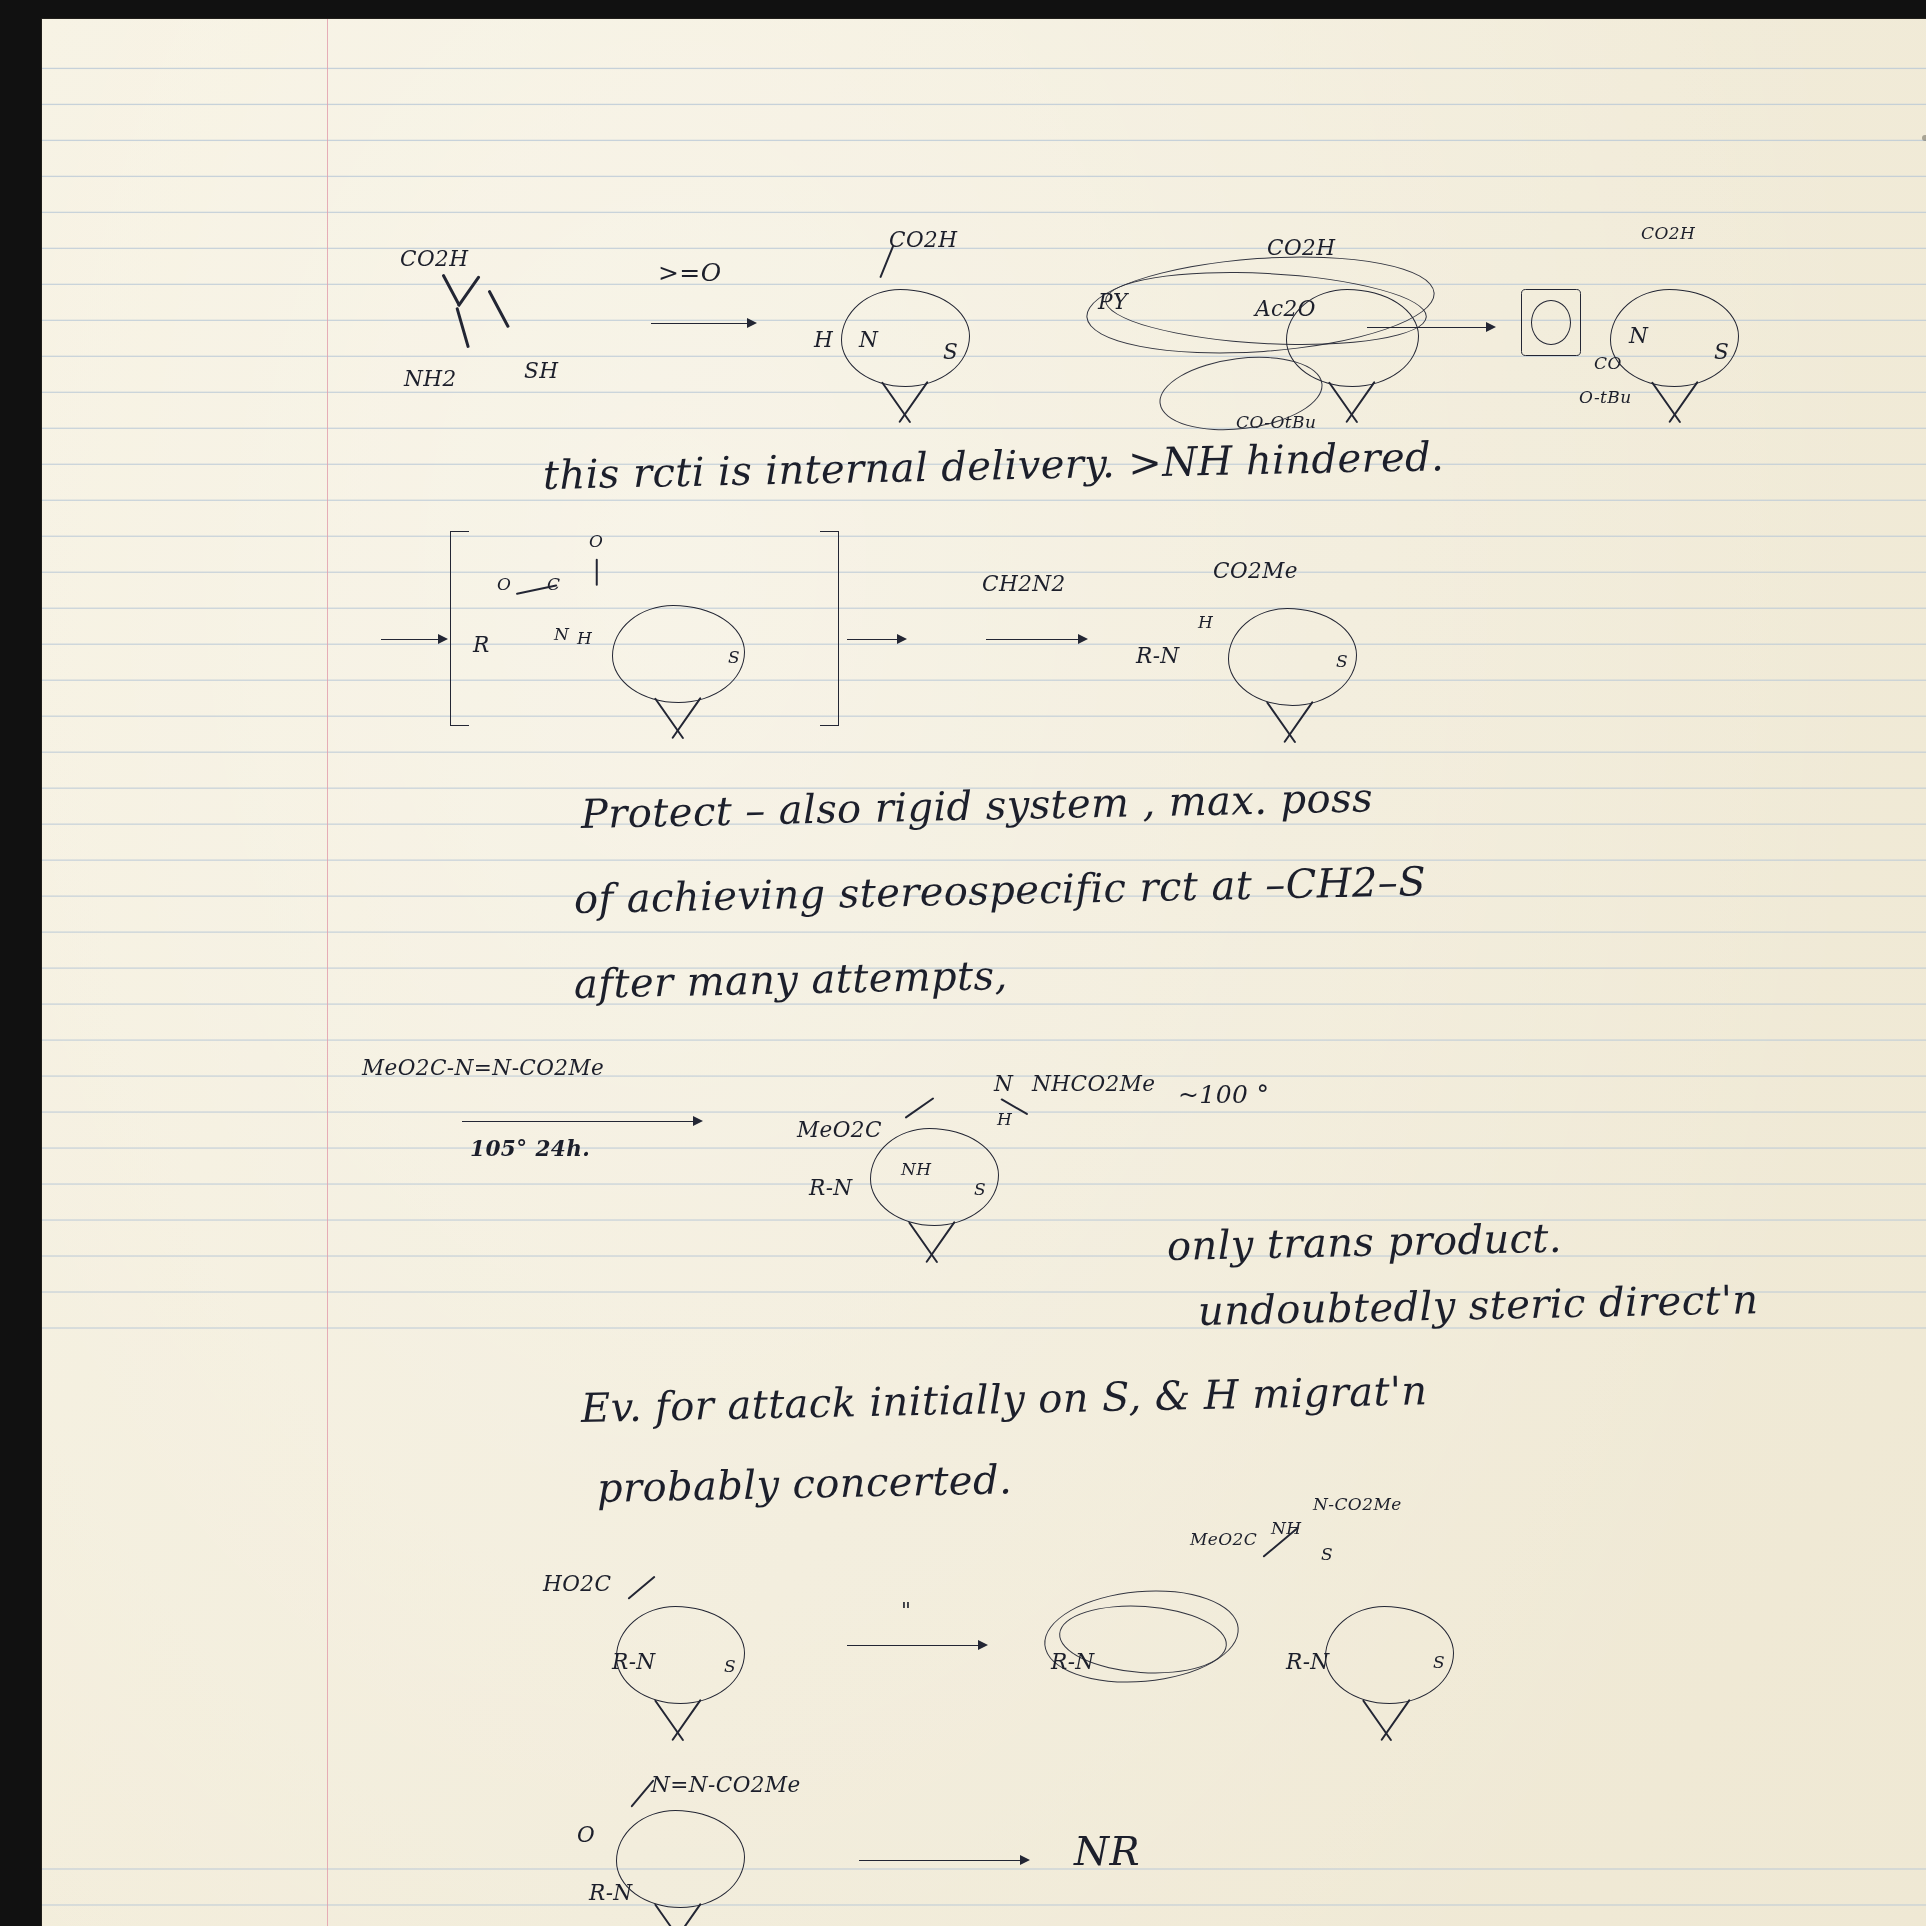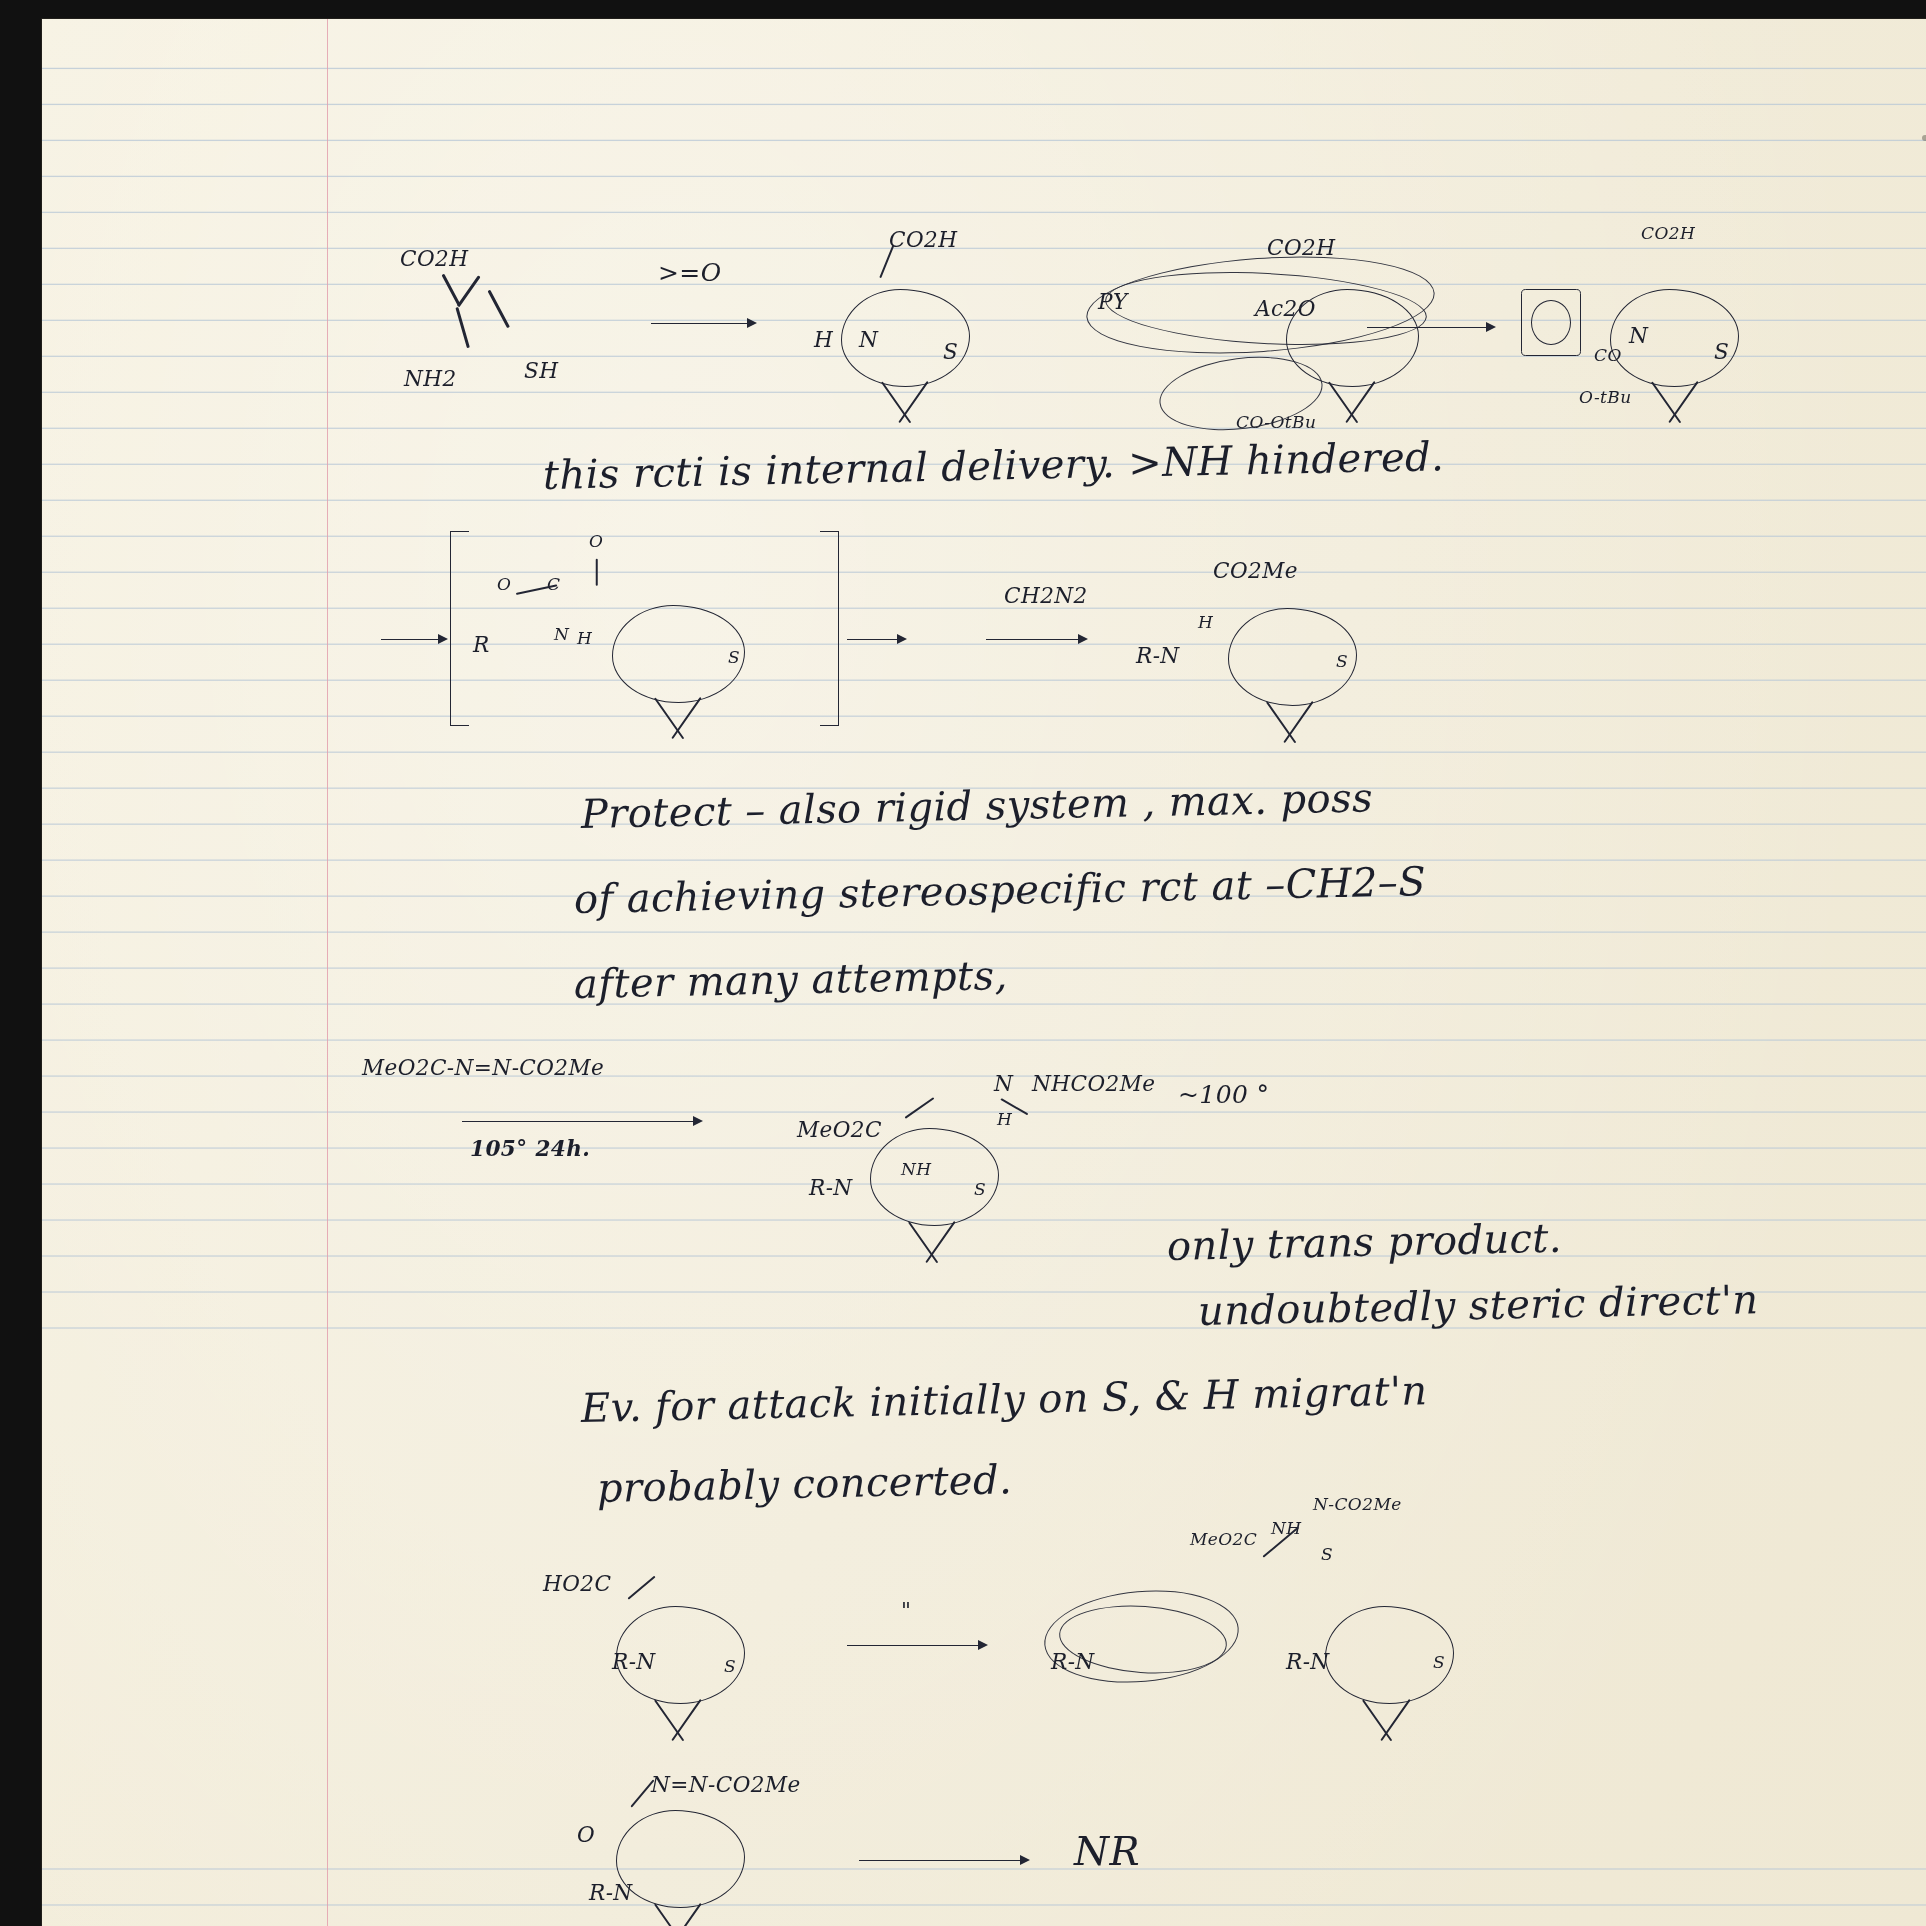--- a/index.html
+++ b/index.html
@@ -195,21 +195,21 @@
     <div class="seg" style="left:1333px; top:362px; width:50px; transform:rotate(125deg);"></div>
     <div class="arrow" style="left:1325px; top:308px; width:127px;"></div>
 
     <div class="benzene" style="left:1479px; top:270px;"></div>
     <div class="hw tiny" style="left:1599px; top:204px;">CO2H</div>
     <div class="ring" style="left:1568px; top:270px; width:127px; height:96px;"></div>
     <div class="hw sub" style="left:1587px; top:304px;">N</div>
     <div class="hw sub" style="left:1672px; top:320px;">S</div>
     <div class="seg" style="left:1610px; top:362px; width:50px; transform:rotate(55deg);"></div>
     <div class="seg" style="left:1656px; top:362px; width:50px; transform:rotate(125deg);"></div>
-    <div class="hw tiny" style="left:1552px; top:326px;">CO</div>
+    <div class="hw tiny" style="left:1552px; top:334px;">CO</div>
     <div class="hw tiny" style="left:1537px; top:368px;">O-tBu</div>
 
     <div class="hw prose rot-2" style="left:501px; top:435px;">this rcti is internal delivery. &gt;NH hindered.</div>
 
     <div class="arrow" style="left:339px; top:620px; width:65px;"></div>
     <div class="bracket" style="left:408px; top:512px; height:193px;"></div>
     <div class="bracket right" style="left:778px; top:512px; height:193px;"></div>
 
     <div class="hw tiny" style="left:547px; top:512px;">O</div>
     <div class="hw tiny" style="left:455px; top:555px;">O</div>
@@ -218,21 +218,21 @@
     <div class="seg" style="left:555px; top:539px; width:27px; transform:rotate(90deg);"></div>
     <div class="hw sub" style="left:431px; top:613px;">R</div>
     <div class="hw tiny" style="left:512px; top:605px;">N</div>
     <div class="hw tiny" style="left:535px; top:609px;">H</div>
     <div class="ring" style="left:570px; top:586px; width:131px; height:96px;"></div>
     <div class="hw tiny" style="left:686px; top:628px;">S</div>
     <div class="seg" style="left:613px; top:678px; width:50px; transform:rotate(55deg);"></div>
     <div class="seg" style="left:659px; top:678px; width:50px; transform:rotate(125deg);"></div>
 
     <div class="arrow" style="left:805px; top:620px; width:58px;"></div>
-    <div class="hw sub" style="left:940px; top:564px;margin-left:22px;">CH2N2</div>
+    <div class="hw sub" style="left:940px; top:552px;">CH2N2</div>
     <div class="arrow" style="left:944px; top:620px; width:100px;"></div>
 
     <div class="hw sub" style="left:1171px; top:539px;">CO2Me</div>
     <div class="hw sub" style="left:1094px; top:624px;">R-N</div>
     <div class="hw tiny" style="left:1156px; top:593px;">H</div>
     <div class="ring" style="left:1186px; top:589px; width:127px; height:96px;"></div>
     <div class="hw tiny" style="left:1294px; top:632px;">S</div>
     <div class="seg" style="left:1225px; top:682px; width:50px; transform:rotate(55deg);"></div>
     <div class="seg" style="left:1271px; top:682px; width:50px; transform:rotate(125deg);"></div>
 

